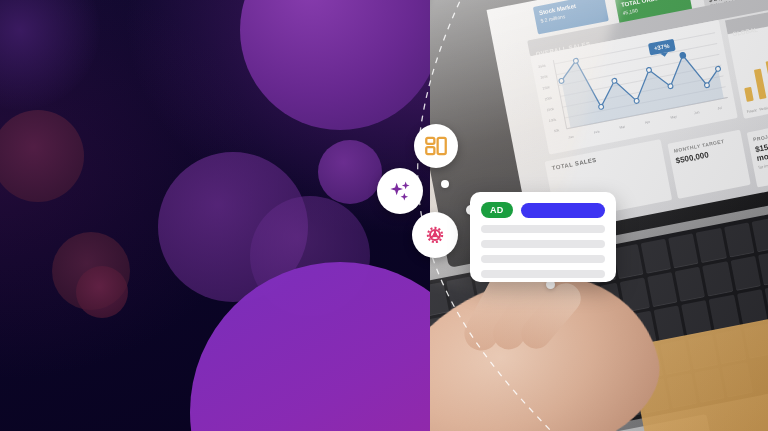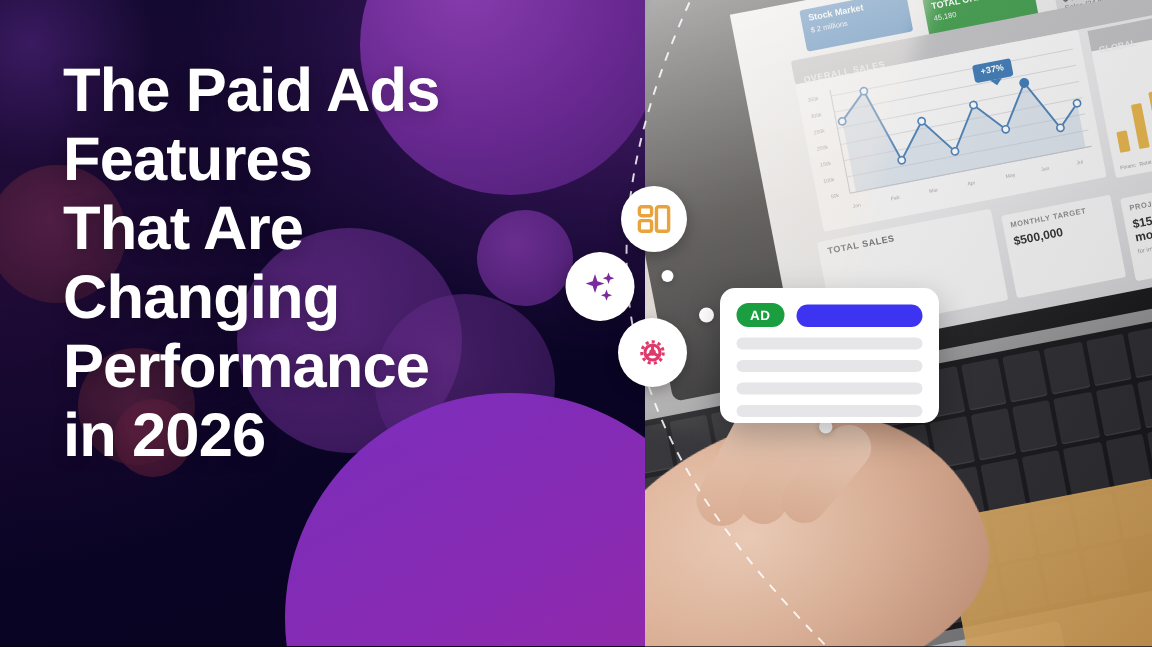--- a/index.html
+++ b/index.html
@@ -174,21 +174,20 @@
   .dot{position:absolute;background:#fff;border-radius:50%;box-shadow:0 1px 4px rgba(0,0,0,.2);}
   .dot-1{left:441px;top:180px;width:8px;height:8px;}
   .dot-2{left:466px;top:205px;width:10px;height:10px;}
   .dot-3{left:546px;top:280px;width:9px;height:9px;}
   .dot-4{left:579px;top:253px;width:8px;height:8px;}
 
   .ad-card{
     position:absolute;left:470px;top:192px;width:146px;height:90px;
     background:#ffffff;border-radius:10px;box-shadow:0 8px 22px rgba(0,0,0,.28);
     padding:10px 11px;
-    margin-left:10px;
   }
   .ad-row{display:flex;align-items:center;gap:8px;}
   .ad-pill{background:#1a9e3f;color:#fff;font-size:9px;font-weight:bold;
     border-radius:9px;padding:3px 9px;letter-spacing:.3px;}
   .ad-blue{flex:1;height:15px;background:#3d34f2;border-radius:8px;}
   .ad-line{height:8px;background:#e6e6e8;border-radius:5px;margin-top:7px;}
 </style>
 </head>
 <body>
 
@@ -198,26 +197,20 @@
     <div class="blob blob-h"></div>
     <div class="blob blob-c"></div>
     <div class="blob blob-a"></div>
     <div class="blob blob-b"></div>
     <div class="blob blob-e"></div>
     <div class="blob blob-i"></div>
     <div class="blob blob-d"></div>
     <div class="blob blob-f"></div>
     <div class="blob blob-g"></div>
 
-    <div class="headline">The Paid Ads
-Features
-That Are
-Changing
-Performance
-in 2026</div>
   </div>
 
   <div class="photo-panel">
 
     <div class="kb-deck">
       <div class="kb-keys">
         <i></i>
           <i></i>
           <i></i>
           <i></i>

